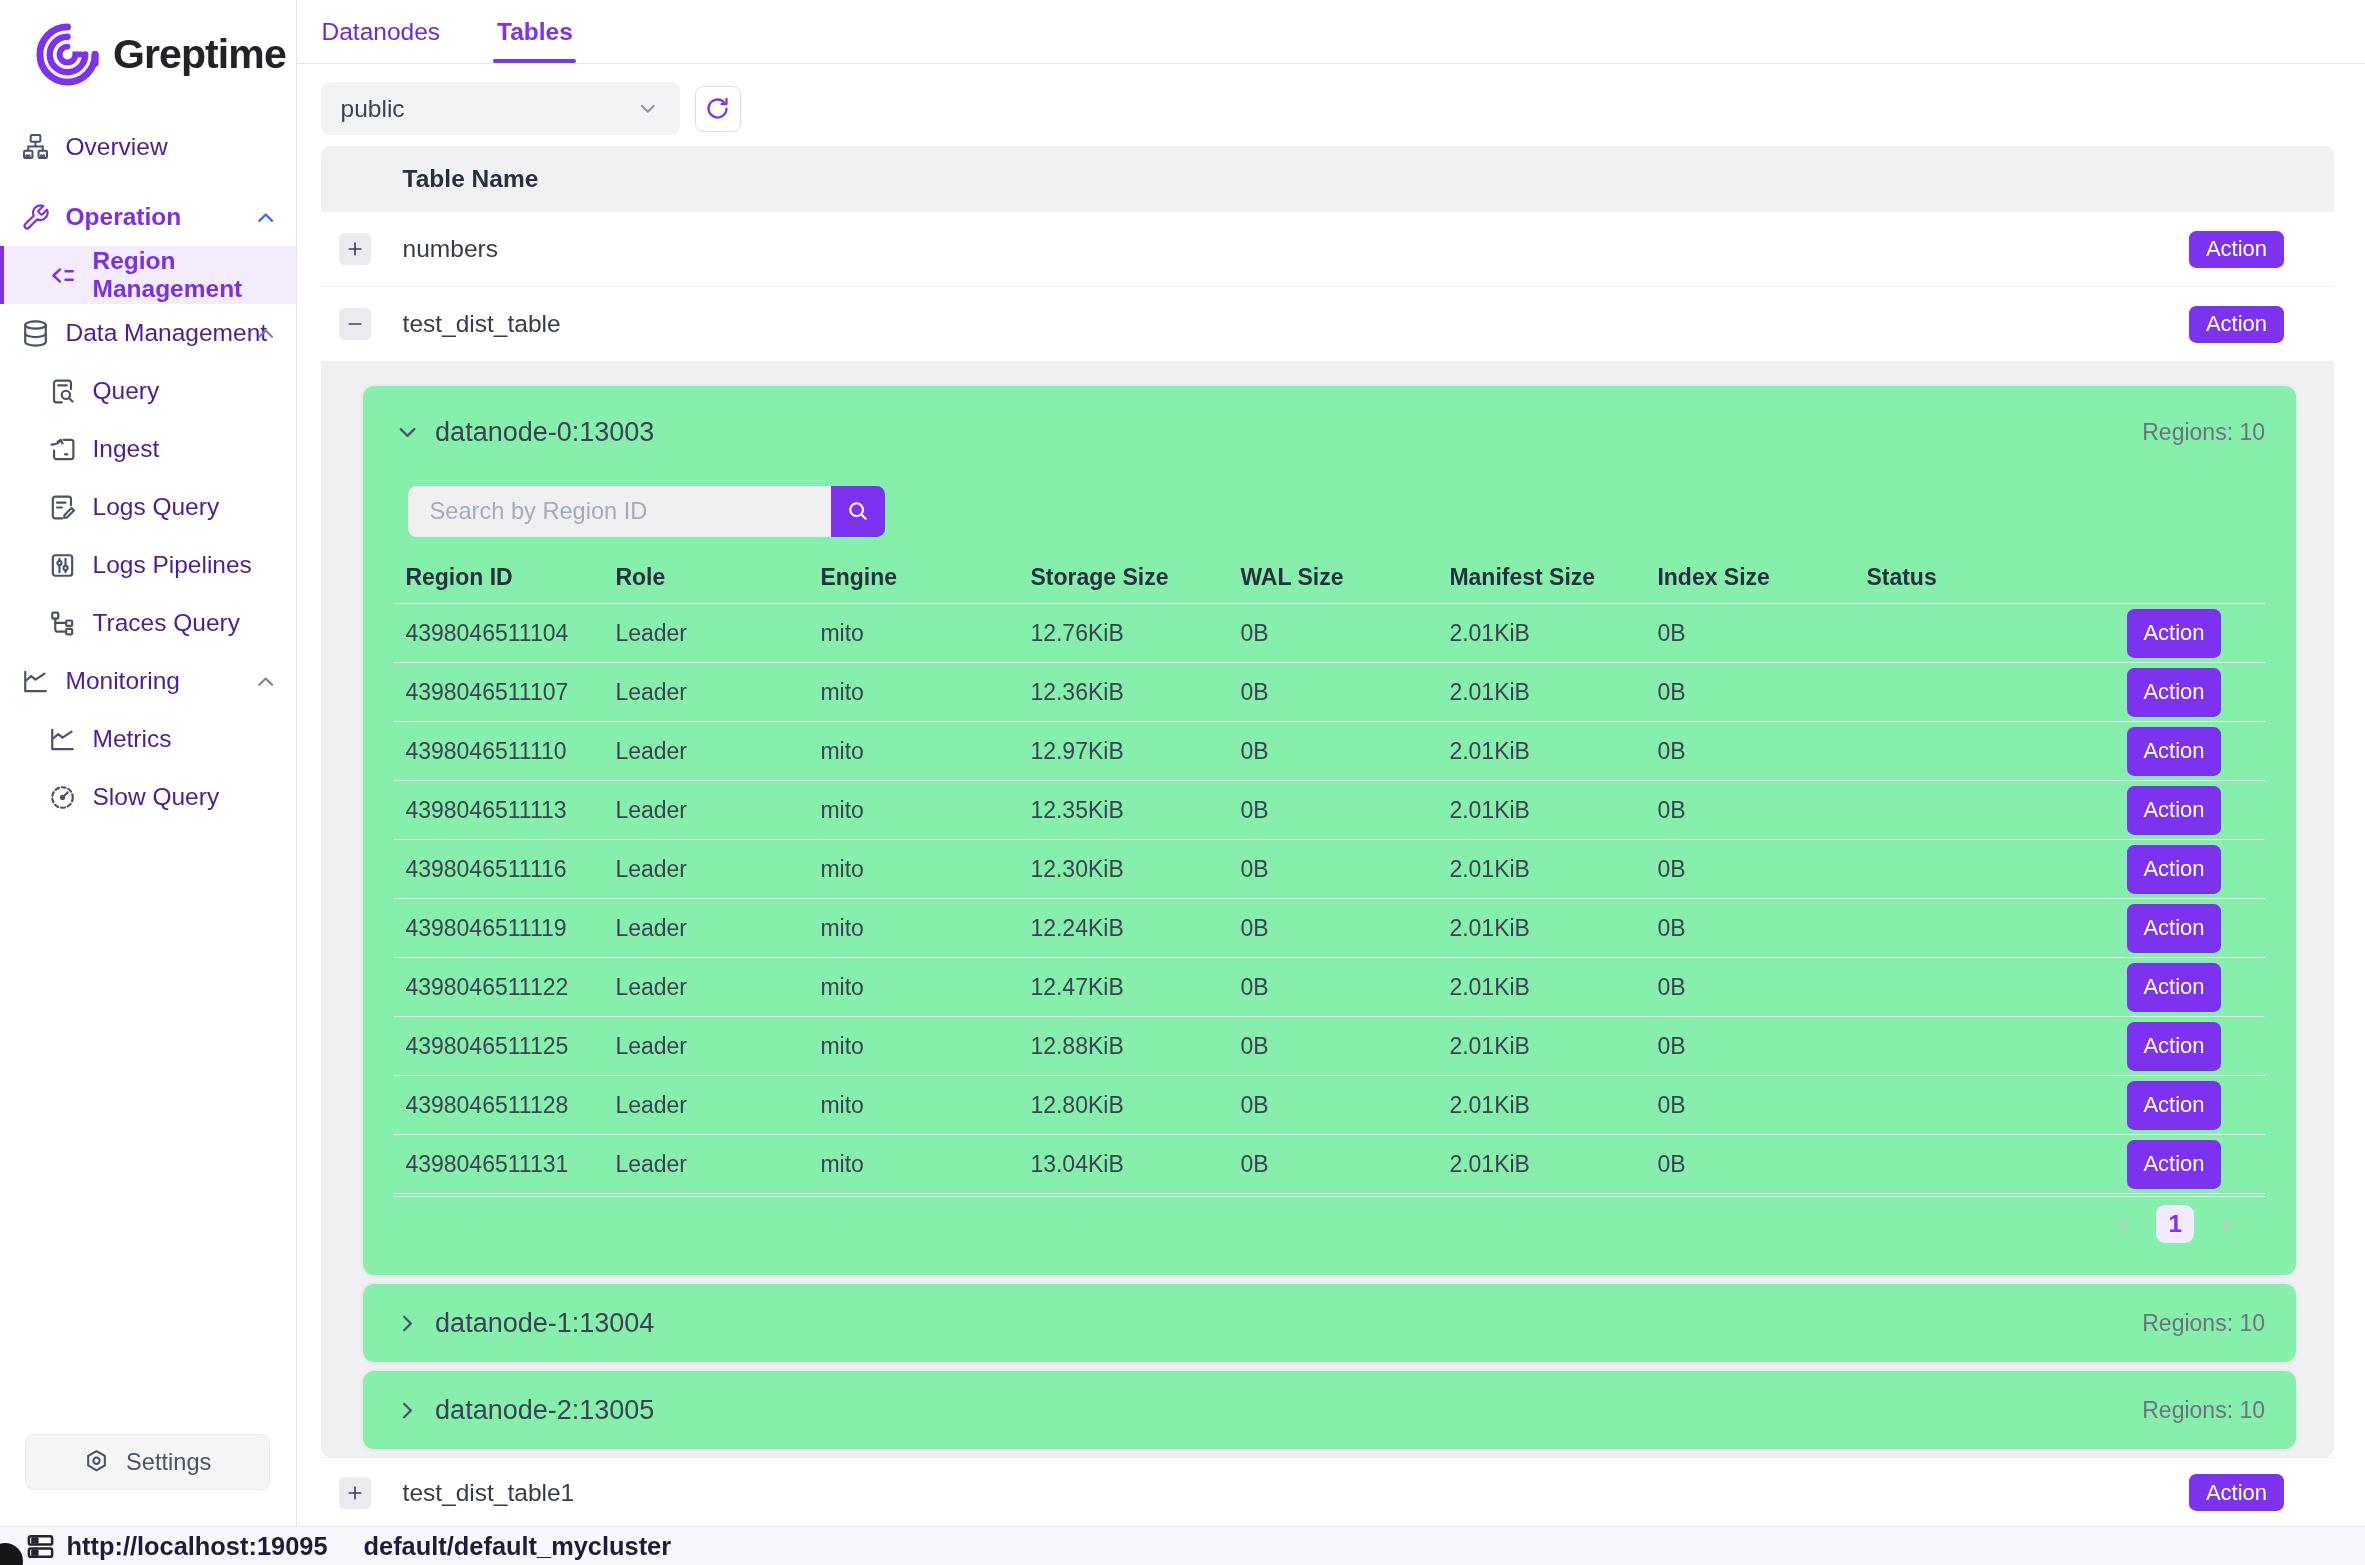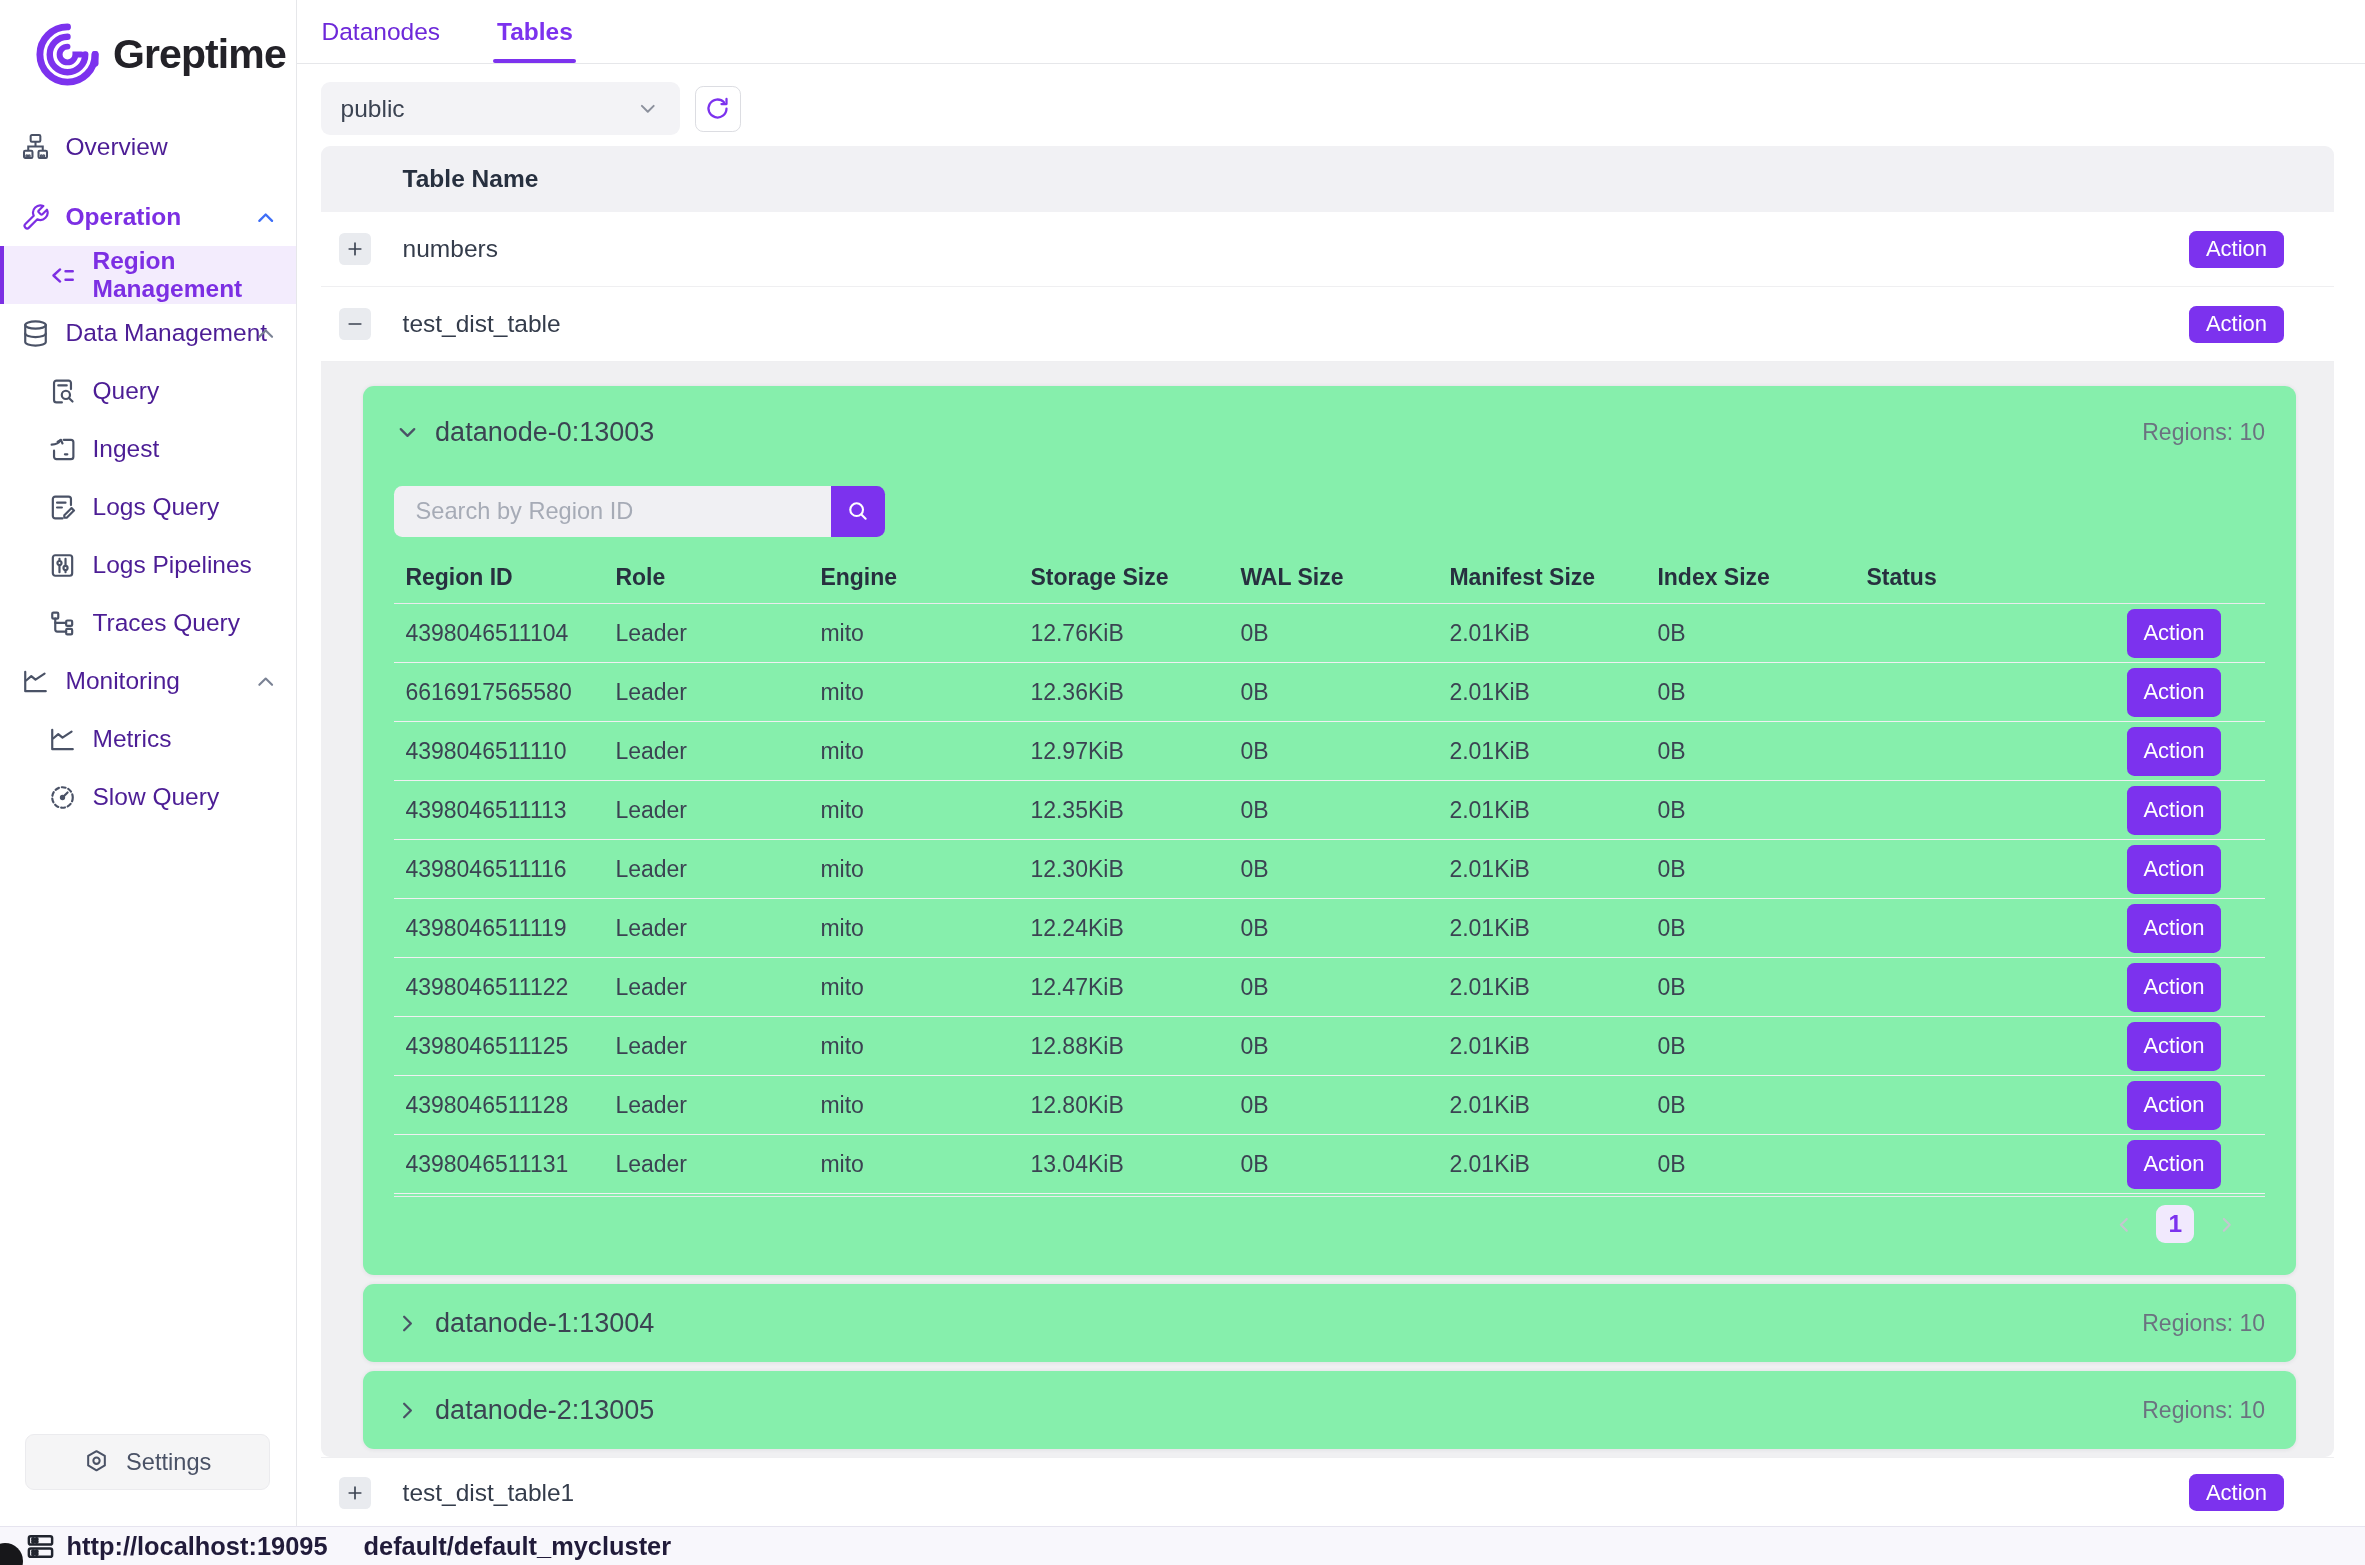--- a/index.html
+++ b/index.html
@@ -55,21 +55,21 @@
   .dn-card { background:#86efac; border-radius:11px; box-shadow:0 0.9px 4.5px rgba(25,22,50,.07); }
   .dn-card.open { padding:27px 31px 23.6px 31px; }
   .dn-card.collapsed { height:78px; display:flex; align-items:center; justify-content:space-between; padding:0 31px; margin-top:9px; }
   .dn-header { display:flex; align-items:center; justify-content:space-between; height:40px; }
   .dn-left { display:flex; align-items:center; gap:14.5px; cursor:pointer; }
   .dn-chev { color:#4a5266; display:flex; }
   .dn-label { font-size:27px; color:#3b4352; }
   .dn-regions { font-size:23px; color:#6b7280; }
 
   .search-wrap { margin-top:33px; display:flex; width:491px; height:51px; }
-  .search-input { flex:1; background:#f0f0f3; border:none; outline:none; border-radius:8.2px 0 0 8.2px; padding:0 22px; font-size:23.6px; color:#3b4352; font-family:inherit; }
+  .search-input { flex:1; background:#f0f0f3; border:none; outline:none; border-radius:8.2px 0 0 8.2px; padding:0 22px; font-size:23.6px; color:#3b4352; font-family:inherit;margin-left:14px; }
   .search-input::placeholder { color:#a6abb6; }
   .search-btn { width:54px; background:#7c32ee; border:none; border-radius:0 8.2px 8.2px 0; color:#fff; display:flex; align-items:center; justify-content:center; cursor:pointer; }
 
   .rgrid { display:grid; grid-template-columns:210px 205px 210px 210px 209px 208px 209px 1fr 145px; align-items:center; padding-left:11.8px; }
   .rthead { margin-top:14.5px; height:53px; border-bottom:0.9px solid #ebebee; font-size:23px; font-weight:600; color:#27303f; }
   .rrow { height:59px; border-bottom:0.9px solid #f0f0f2; font-size:23px; color:#3b4352; }
   .rcell { overflow:hidden; white-space:nowrap; }
   .action-cell { display:flex; justify-content:flex-end; padding-right:44px; }
 
   .pagination { border-top:0.9px solid #ebebee; margin-top:1.8px; height:56px; display:flex; align-items:center; justify-content:flex-end; gap:20px; padding-right:27px; }
@@ -370,21 +370,21 @@
                   <div class="rcell">12.76KiB</div>
                   <div class="rcell">0B</div>
                   <div class="rcell">2.01KiB</div>
                   <div class="rcell">0B</div>
                   <div class="rcell"></div>
                   <div class="rcell action-cell">
                     <button class="action-btn table-action">Action</button>
                   </div>
                 </div>
                 <div class="rgrid rrow">
-                  <div class="rcell">6616917565580</div>
+                  <div class="rcell">4398046511107</div>
                   <div class="rcell">Leader</div>
                   <div class="rcell">mito</div>
                   <div class="rcell">12.36KiB</div>
                   <div class="rcell">0B</div>
                   <div class="rcell">2.01KiB</div>
                   <div class="rcell">0B</div>
                   <div class="rcell"></div>
                   <div class="rcell action-cell">
                     <button class="action-btn table-action">Action</button>
                   </div>

